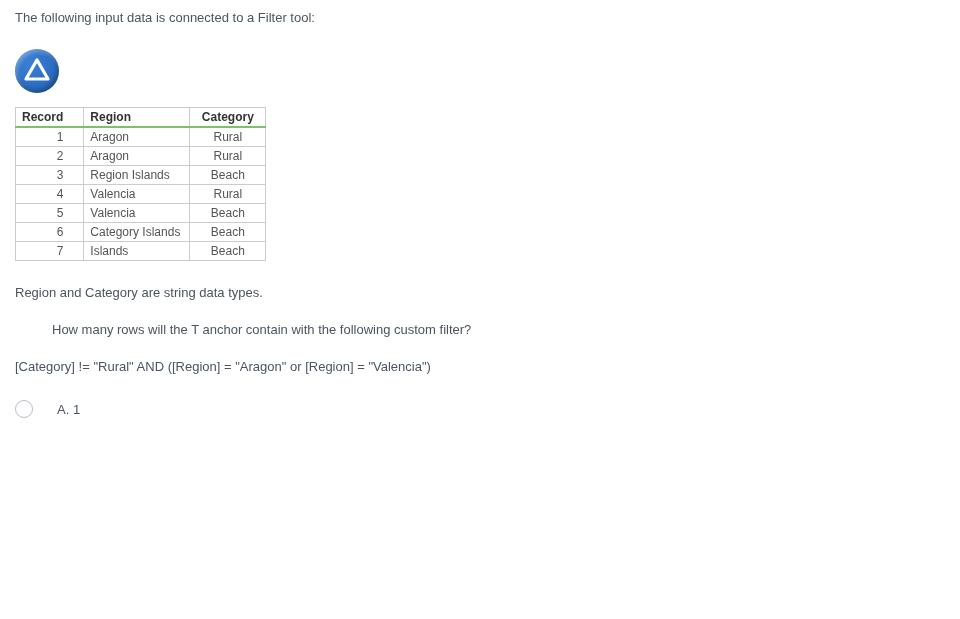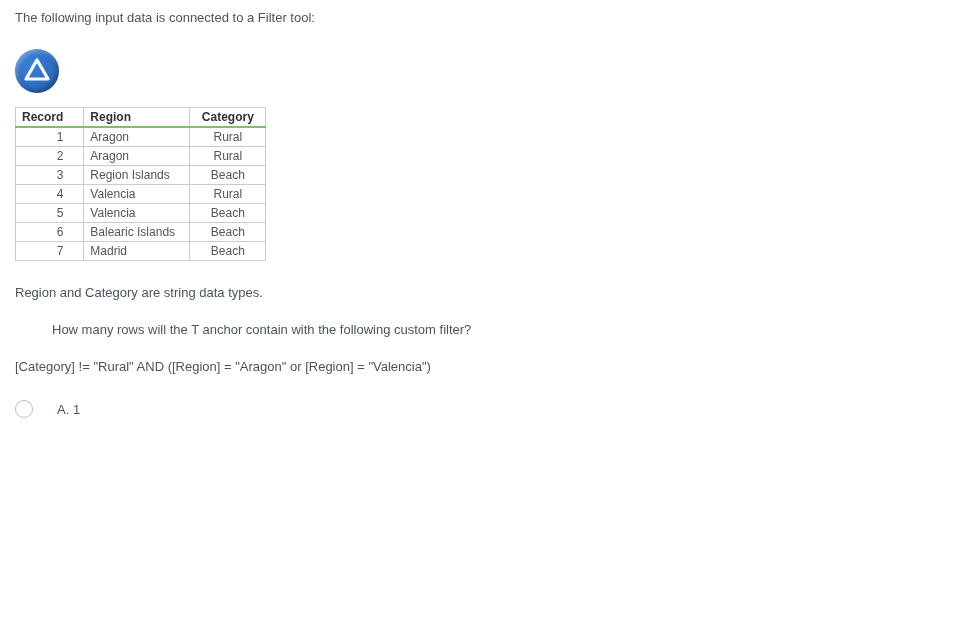--- a/index.html
+++ b/index.html
@@ -99,26 +99,26 @@
       <td class="col-reg">Valencia</td>
       <td class="col-cat">Rural</td>
     </tr>
     <tr>
       <td class="col-rec">5</td>
       <td class="col-reg">Valencia</td>
       <td class="col-cat">Beach</td>
     </tr>
     <tr>
       <td class="col-rec">6</td>
-      <td class="col-reg">Balearic Islands</td>
+      <td class="col-reg">Category Islands</td>
       <td class="col-cat">Beach</td>
     </tr>
     <tr>
       <td class="col-rec">7</td>
-      <td class="col-reg">Madrid</td>
+      <td class="col-reg">Islands</td>
       <td class="col-cat">Beach</td>
     </tr>
   </tbody>
 </table>
 
 <p class="note-line">Region and Category are string data types.</p>
 
 <p class="question-line">How many rows will the T anchor contain with the following custom filter?</p>
 
 <p class="filter-line">[Category] != "Rural" AND ([Region] = "Aragon" or [Region] = "Valencia")</p>

